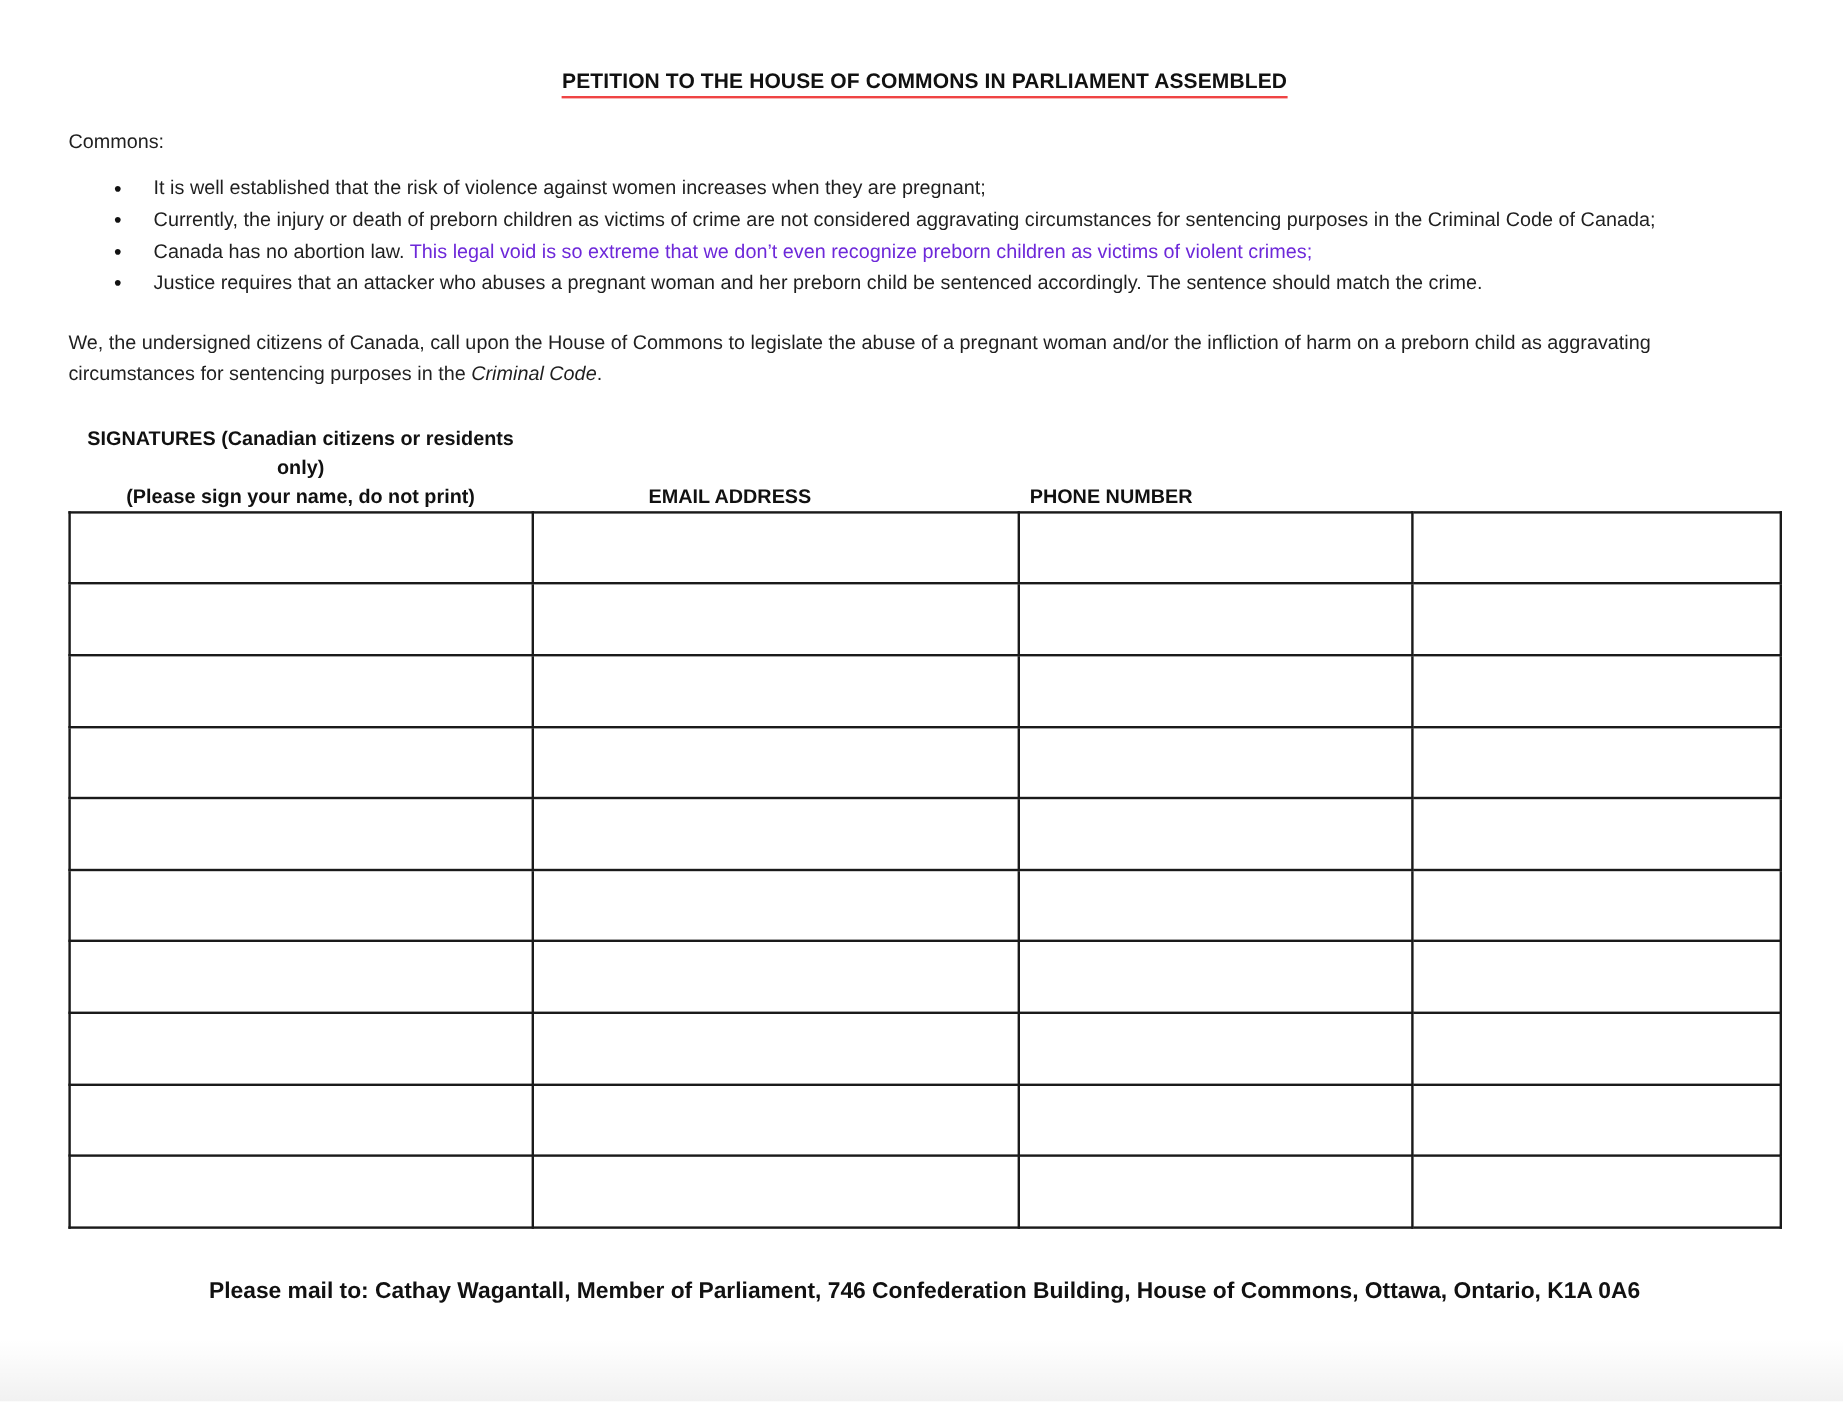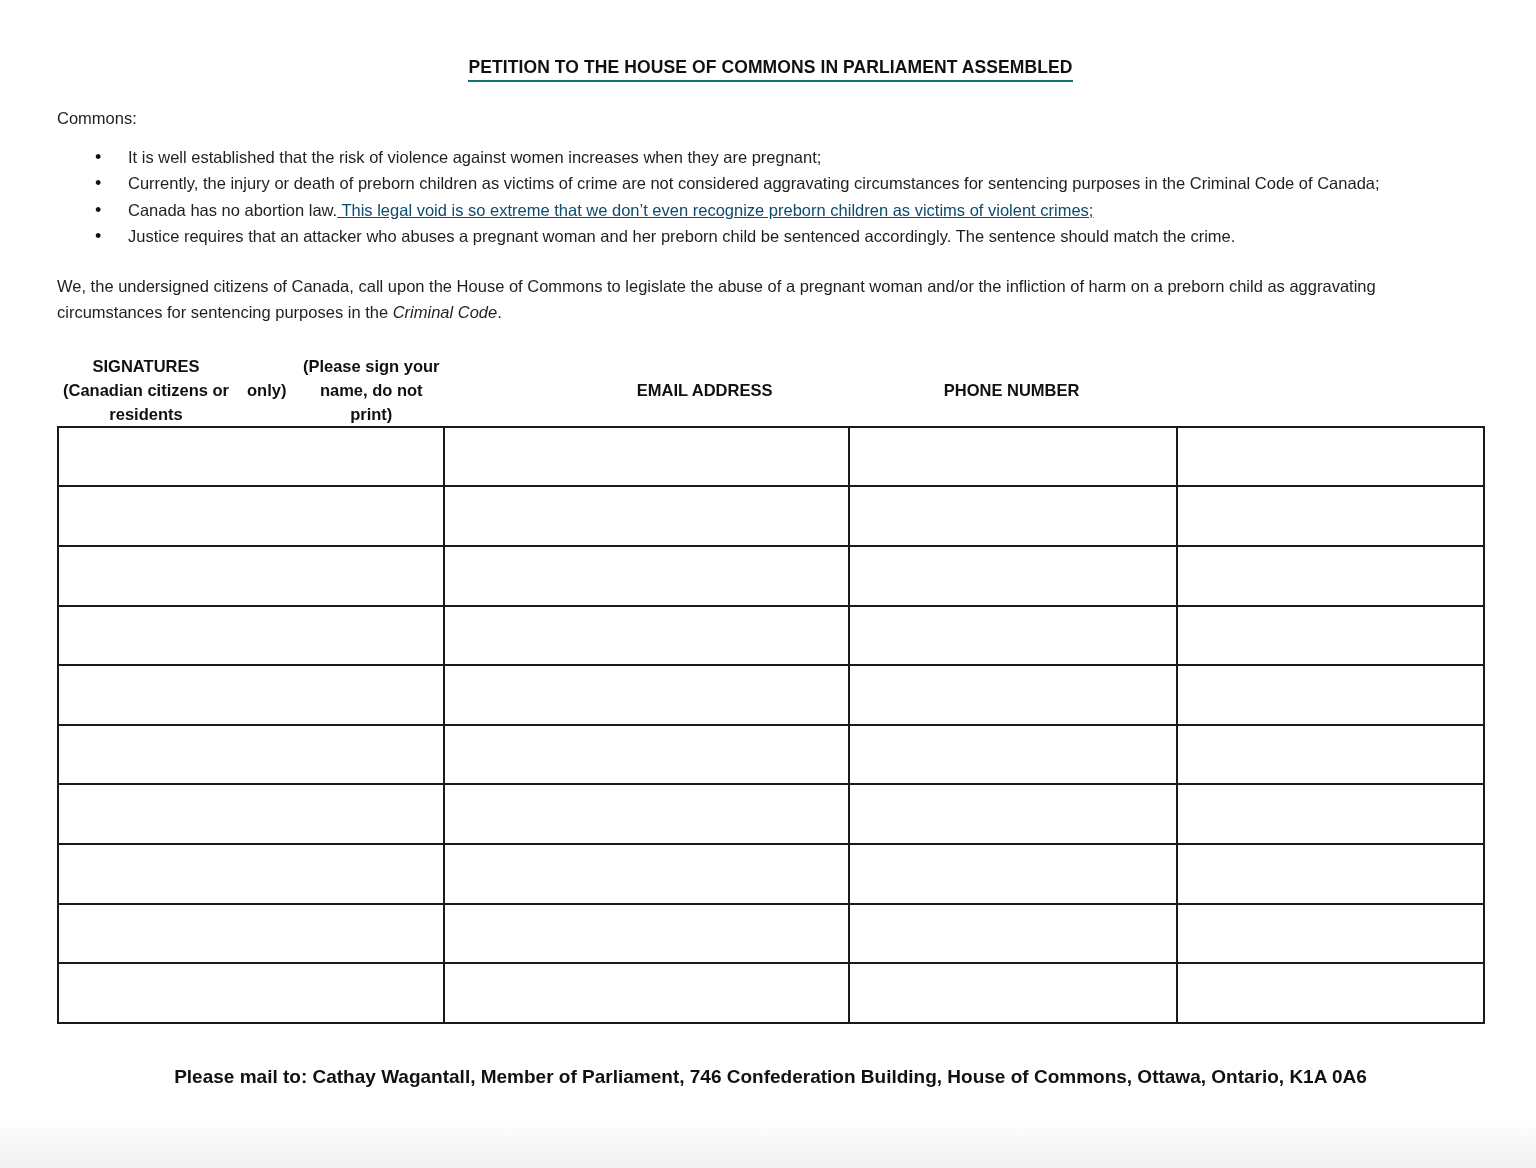--- a/index.html
+++ b/index.html
@@ -11,21 +11,21 @@
     font-size: 16.5px;
   }
   .doc { padding: 0 52px 0 57px; }
 
   .title-wrap { margin-top: 57px; text-align: center; }
   .title {
     display: inline-block;
     font-size: 17.5px;
     font-weight: bold;
     color: #111111;
-    border-bottom: 2px solid #0f766e;
+    border-bottom: 2px solid #ef4444;
     padding-bottom: 2px;
     letter-spacing: 0.1px;
   }
 
   .whereas { margin-top: 23px; line-height: 26px; color: #1f1f1f; }
 
   ul.bullets {
     list-style: none;
     margin-top: 13px;
     padding-left: 38px;
@@ -38,38 +38,37 @@
     color: #1f1f1f;
   }
   ul.bullets li::before {
     content: "\2022";
     position: absolute;
     left: 0;
     top: 0;
     font-size: 18px;
     color: #111111;
   }
-  .run-light { color: #0c4a6e; text-decoration: underline; }
+  .run-light { color: #6d28d9; }
 
   .petition-para { margin-top: 24px; line-height: 26.3px; color: #1f1f1f; padding-right: 60px; }
   .petition-para em { font-style: italic; text-align: right; }
 
   .sig-table-wrap { margin-top: 28px; }
   .thead-row { display: flex; width: 1428px; }
   .thead-cell {
     display: flex;
-    flex-direction: row;
+    flex-direction: column;
     justify-content: flex-end;
     align-items: center;
     text-align: center;
     font-weight: bold;
     color: #111111;
     line-height: 24px;
     font-size: 16.5px;
-    gap: 12px;
   }
   .thead-cell.c1 { width: 27.1%; }
   .thead-cell.c2 { width: 28.4%; }
   .thead-cell.c3 { width: 23.0%; text-align: right; }
   .thead-cell.c4 { width: 21.5%; }
 
   table.sig-table {
     width: 1428px;
     border-collapse: collapse;
     table-layout: fixed;

